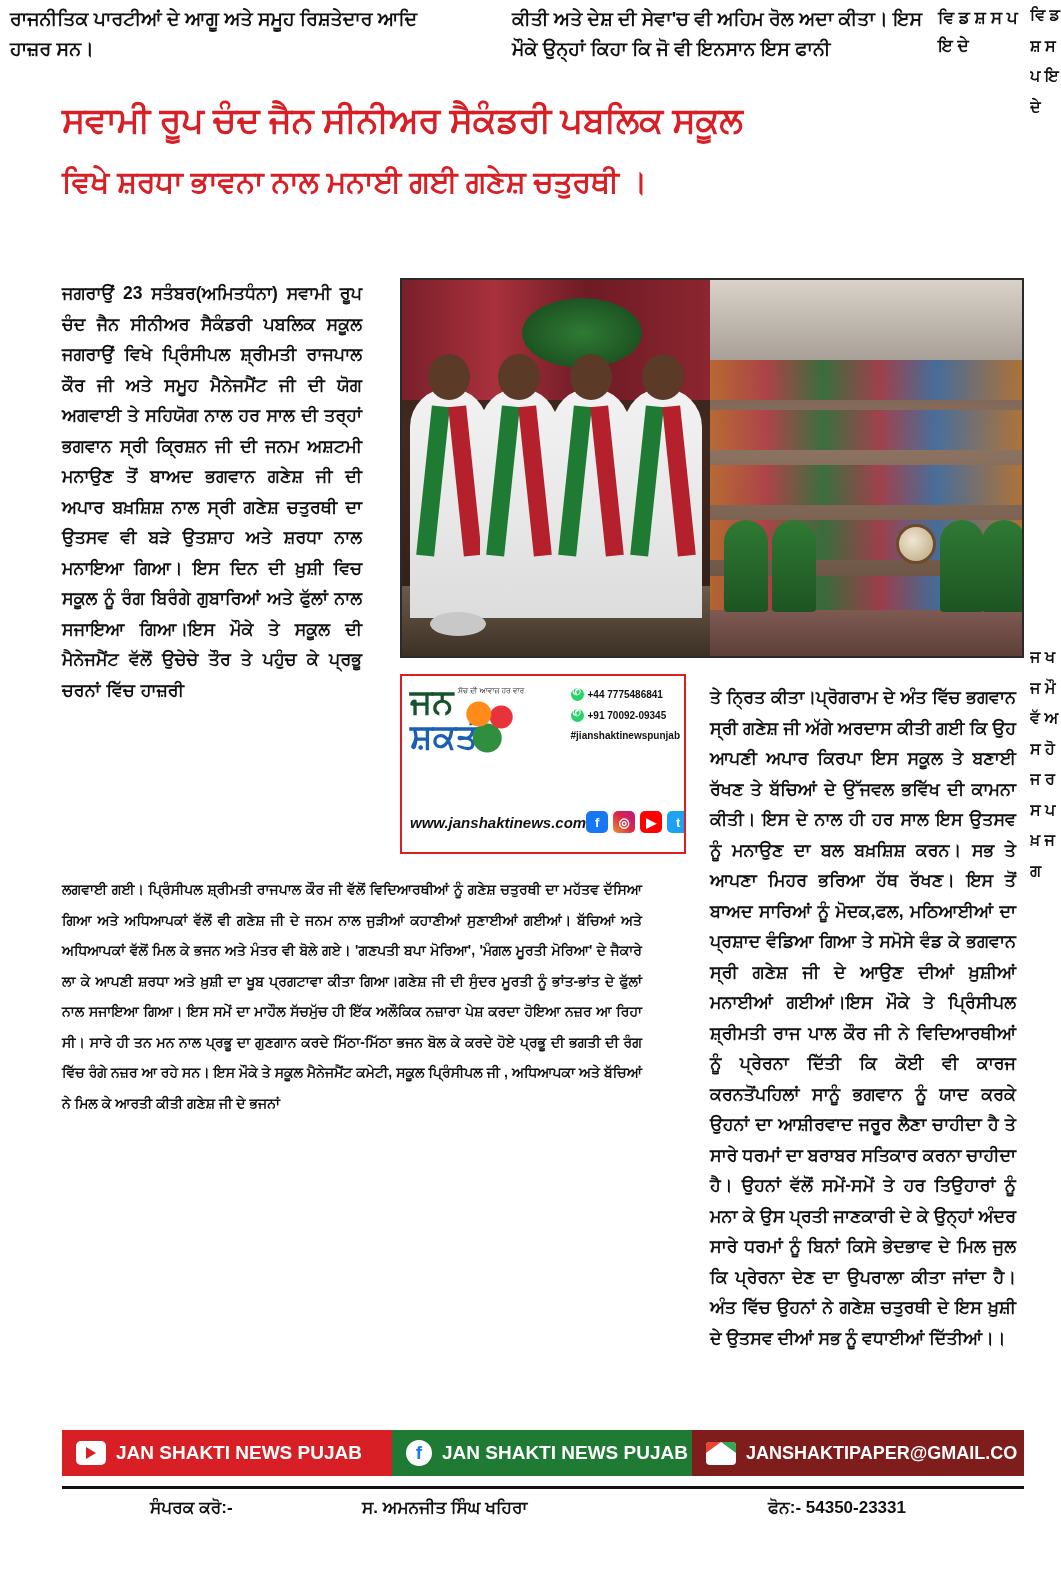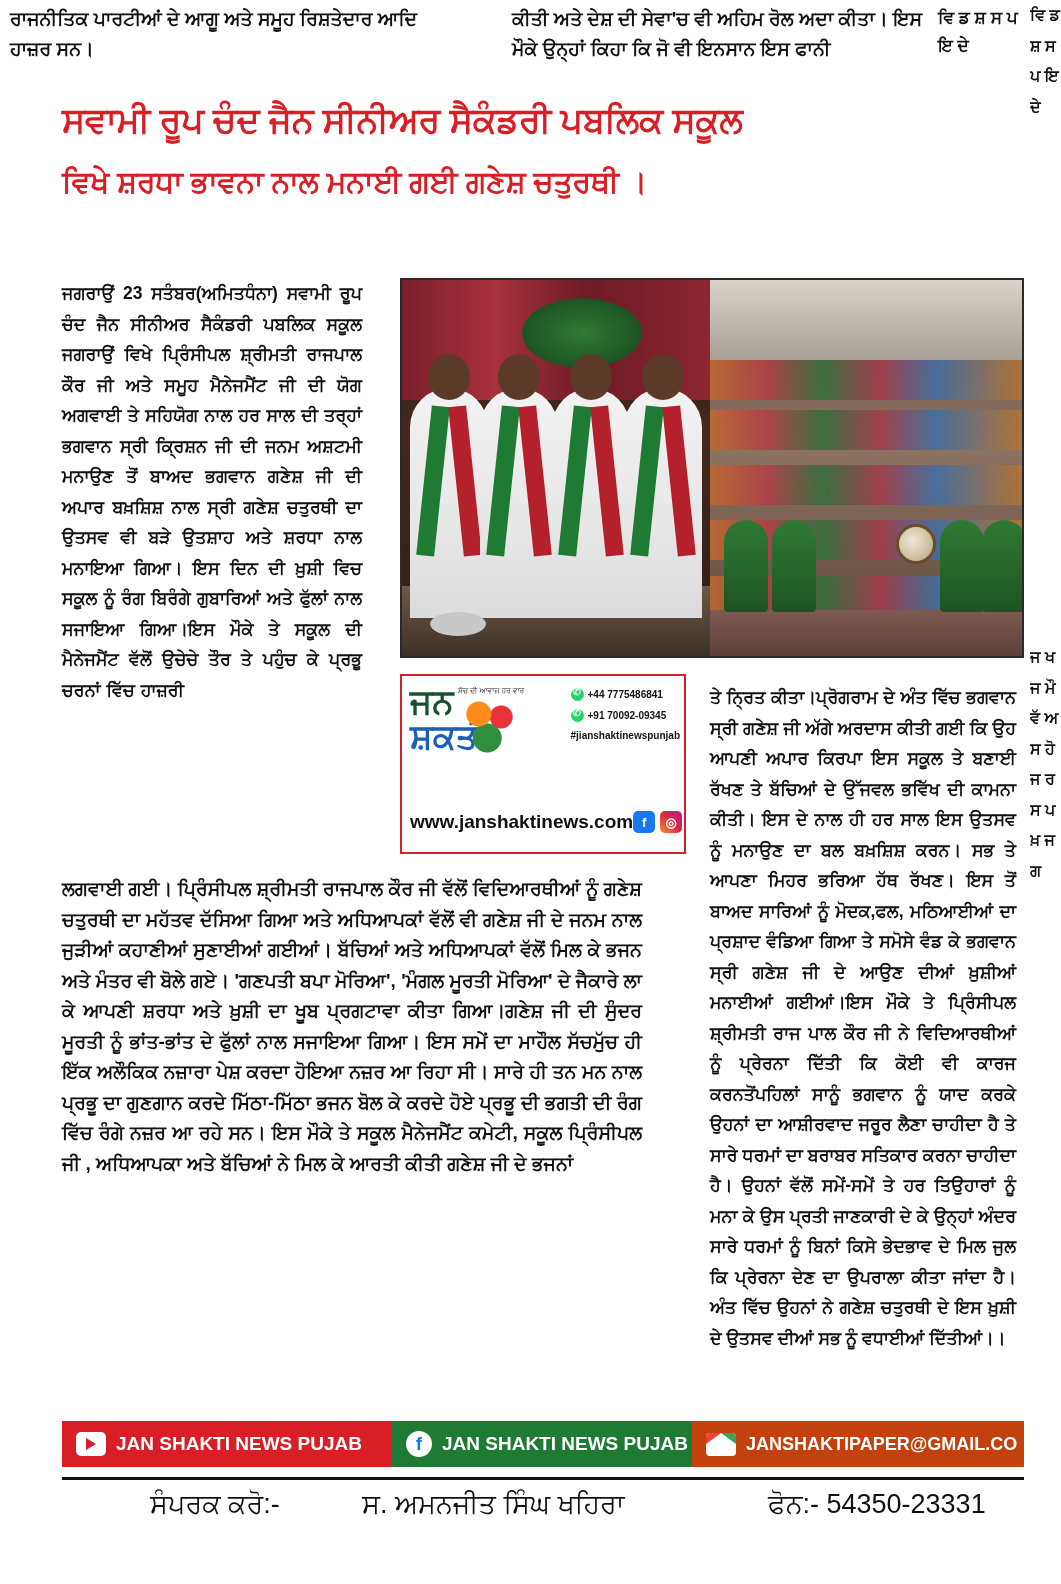--- a/index.html
+++ b/index.html
@@ -230,21 +230,21 @@
     content: "✆"; color: #fff; font-size: 10px;
     position: absolute; left: 2px; top: -2px;
   }
   .hash {
     font-size: 10.5px; font-weight: bold; color: #111; margin-top: 2px;
   }
   .ad-bottom {
     display: flex; align-items: center; justify-content: space-between;
     padding: 0 8px; height: 60px;
   }
-  .ad-url { font-size: 19px; font-weight: bold; color: #111; }
+  .ad-url { font-size: 15px; font-weight: bold; color: #111; font-style: italic; }
   .social { display: flex; gap: 5px; }
   .sq { width: 22px; height: 22px; border-radius: 5px; position: relative; }
   .sq.fb { background: #1877f2; }
   .sq.ig { background: linear-gradient(45deg,#f09433,#dc2743,#bc1888); }
   .sq.yt { background: #ff0000; }
   .sq.tw { background: #1da1f2; }
   .sq span {
     position: absolute; inset: 0; color: #fff; font-size: 13px; font-weight: bold;
     display: flex; align-items: center; justify-content: center;
   }
@@ -265,21 +265,21 @@
   }
 
   
   .col-left-lower {
     position: absolute;
     top: 596px; left: 0;
     width: 580px;
   }
   .col-left-lower p {
     margin: 0;
-    font-size: 19px;
+    font-size: 14px;
     font-weight: bold;
     line-height: 30.5px;
     text-align: justify;
     color: #111;
   }
 
   
   .edge-col {
     position: absolute;
     top: 0; left: 1030px;
@@ -289,40 +289,40 @@
     font-weight: bold;
     line-height: 30.5px;
     color: #111;
     overflow: hidden;
   }
   .edge-gap { height: 520px; }
 
   
   .footer {
     position: absolute;
-    left: 0; bottom: 9px;
+    left: 0; bottom: 0;
     width: 964px;
     height: 170px;
   }
   .footer-bar {
     position: absolute;
     top: 16px; left: 62px;
     width: 962px; height: 46px;
     display: flex;
   }
   .fb-seg {
     height: 46px;
     display: flex; align-items: center;
     padding-left: 14px;
     gap: 10px;
     position: relative;
   }
   .fb-seg.s1 { width: 330px; background: #d81f26; }
   .fb-seg.s2 { width: 300px; background: #1f7a33; }
-  .fb-seg.s3 { width: 332px; background: #c2410c; }
+  .fb-seg.s3 { width: 332px; background: #7f1d1d; }
   .fb-seg .txt {
     color: #fff; font-size: 19px; font-weight: bold; white-space: nowrap;
   }
   .fb-seg.s3 .txt { font-size: 18px; }
   .icon-box {
     width: 30px; height: 24px; background: #fff; border-radius: 5px;
     display: flex; align-items: center; justify-content: center;
     flex: 0 0 30px;
   }
   .icon-box .play {
@@ -351,21 +351,21 @@
   .footer-line {
     position: absolute;
     top: 72px; left: 62px; width: 962px;
     height: 3px; background: #111;
   }
   .footer-row {
     position: absolute;
     top: 84px; left: 62px; width: 962px;
     display: flex; align-items: center;
   }
-  .fr-item { font-size: 27px; font-weight: normal; color: #111; }
+  .fr-item { font-size: 17px; font-weight: bold; color: #111; }
   .fr-1 { width: 300px; padding-left: 88px; }
   .fr-2 { width: 370px; }
   .fr-3 { width: 292px; padding-left: 36px; }
 </style>
 </head>
 <body>
 
 <div class="page">
 
   <div class="top-strip">

